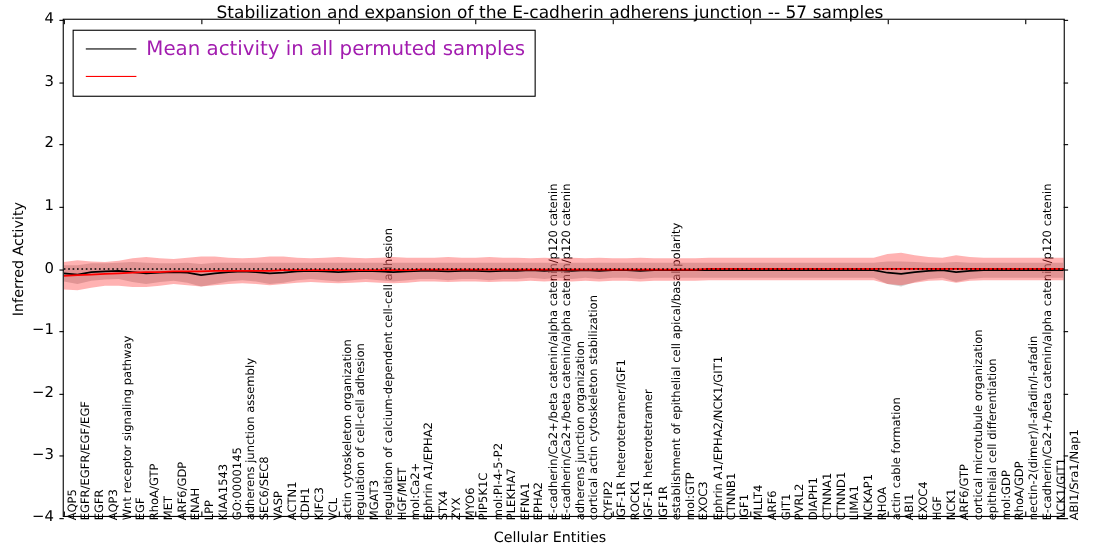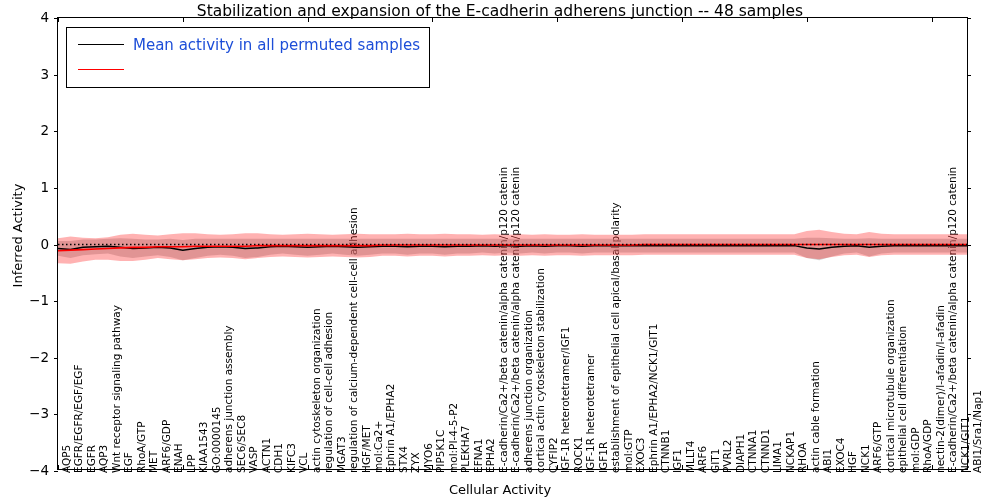--- a/index.html
+++ b/index.html
@@ -33,30 +33,30 @@
 
   
   .xcat{position:absolute;font-size:10.5px;color:#000;white-space:nowrap;
         transform-origin:0 0;transform:rotate(-90deg);line-height:10.5px;}
 
   #legend{position:absolute;left:8px;top:9px;background:#fff;
           border:1.1px solid #000;padding:4px 9px 5px 5px;z-index:40;}
   .lgrow{display:flex;align-items:center;height:25px;}
   .lgline{width:46px;height:0;border-top:1.6px solid #000;margin:0 9px 0 6px;}
   .lgline.red{border-top-color:#ff0000;}
-  .lgtxt{font-size:15px;color:#1d4ed8;white-space:nowrap;}
+  .lgtxt{font-size:18px;color:#a21caf;white-space:nowrap;}
 </style>
 </head>
 <body>
 
 <div id="fig">
 
-  <div id="title">Stabilization and expansion of the E-cadherin adherens junction -- 48 samples</div>
+  <div id="title">Stabilization and expansion of the E-cadherin adherens junction -- 57 samples</div>
   <div id="ylabel">Inferred Activity</div>
-  <div id="xlabel">Cellular Activity</div>
+  <div id="xlabel">Cellular Entities</div>
 
   <div id="yticks-layer">
       <div class="ytick" style="top: 17px; right: 951px;">4</div>
       <div class="ytick" style="top: 73.625px; right: 951px;">3</div>
       <div class="ytick" style="top: 130.25px; right: 951px;">2</div>
       <div class="ytick" style="top: 186.875px; right: 951px;">1</div>
       <div class="ytick" style="top: 243.5px; right: 951px;">0</div>
       <div class="ytick" style="top: 300.125px; right: 951px;">−1</div>
       <div class="ytick" style="top: 356.75px; right: 951px;">−2</div>
       <div class="ytick" style="top: 413.375px; right: 951px;">−3</div>

